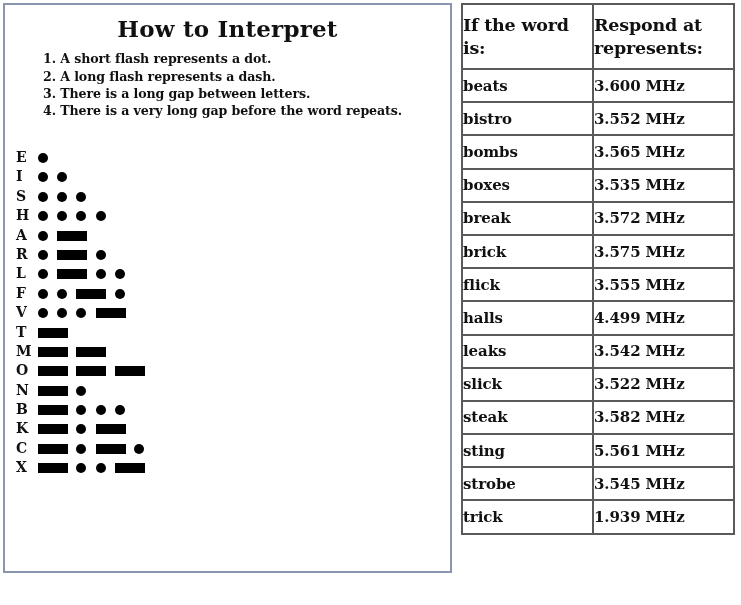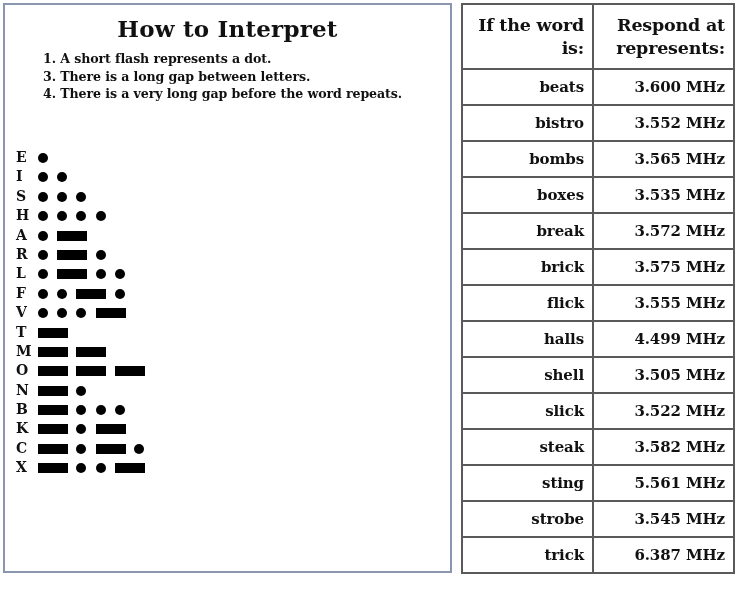--- a/index.html
+++ b/index.html
@@ -113,24 +113,24 @@
   }
   table#freq-table {
     border-collapse: collapse;
     width: 272px;
     table-layout: fixed;
     background: #ffffff;
   }
   table#freq-table th,
   table#freq-table td {
     border: 2px solid #5a5a5a;
-    text-align: right;
+    text-align: left;
     font-family: "DejaVu Serif", serif;
     color: #111111;
-    padding: 8px;
+    padding: 0;
   }
   table#freq-table th {
     height: 65px;
     font-weight: bold;
     font-size: 17.5px;
     line-height: 23px;
     letter-spacing: -0.2px;
   }
   table#freq-table td {
     height: 33.2px;
@@ -145,20 +145,21 @@
 <body>
 
 <div id="root">
 
   <div id="left-panel">
 
     <h1 id="interpret-title">How to Interpret</h1>
 
     <ul id="rules-list">
         <li class="rule-item">1. A short flash represents a dot.</li>
+        <li class="rule-item">2. A long flash represents a dash.</li>
         <li class="rule-item">3. There is a long gap between letters.</li>
         <li class="rule-item">4. There is a very long gap before the word repeats.</li>
       </ul>
 
     <div id="morse-chart">
         <div class="morse-row">
           <div class="morse-letter">E</div>
           <div class="morse-symbols" style="width: 19.2px;">
             <span class="sym dot" style="left: 0px;"></span>
           </div>
@@ -335,40 +336,40 @@
           </tr>
           <tr>
             <td>flick</td>
             <td>3.555 MHz</td>
           </tr>
           <tr>
             <td>halls</td>
             <td>4.499 MHz</td>
           </tr>
           <tr>
-            <td>shell</td>
-            <td>3.505 MHz</td>
+            <td>leaks</td>
+            <td>3.542 MHz</td>
           </tr>
           <tr>
             <td>slick</td>
             <td>3.522 MHz</td>
           </tr>
           <tr>
             <td>steak</td>
             <td>3.582 MHz</td>
           </tr>
           <tr>
             <td>sting</td>
             <td>5.561 MHz</td>
           </tr>
           <tr>
             <td>strobe</td>
             <td>3.545 MHz</td>
           </tr>
           <tr>
             <td>trick</td>
-            <td>6.387 MHz</td>
+            <td>1.939 MHz</td>
           </tr>
         </tbody>
     </table>
   </div>
 
 </div>
 
 </body></html>

